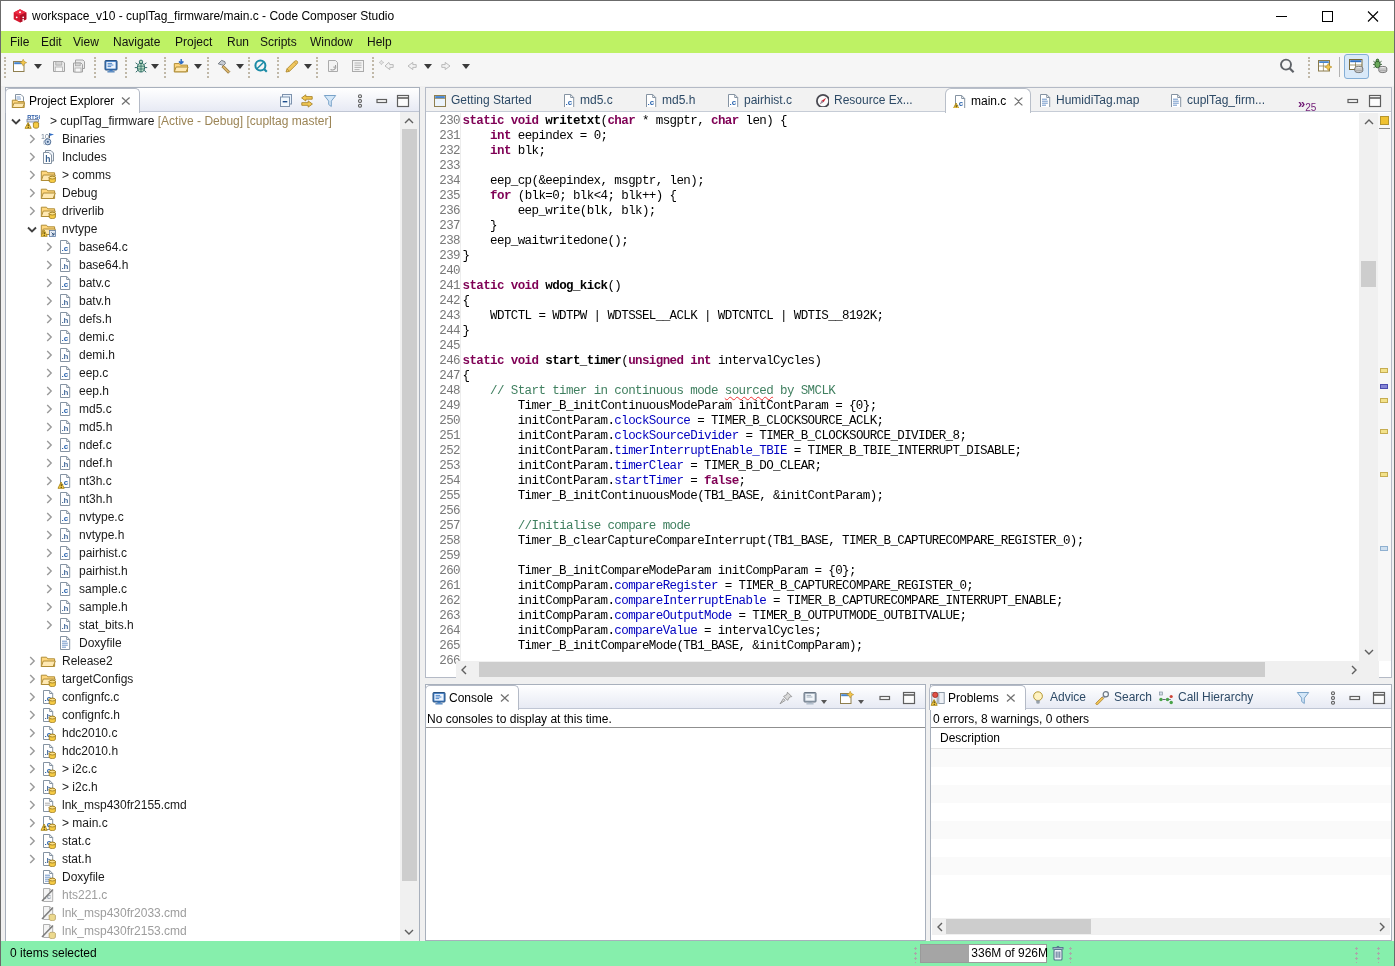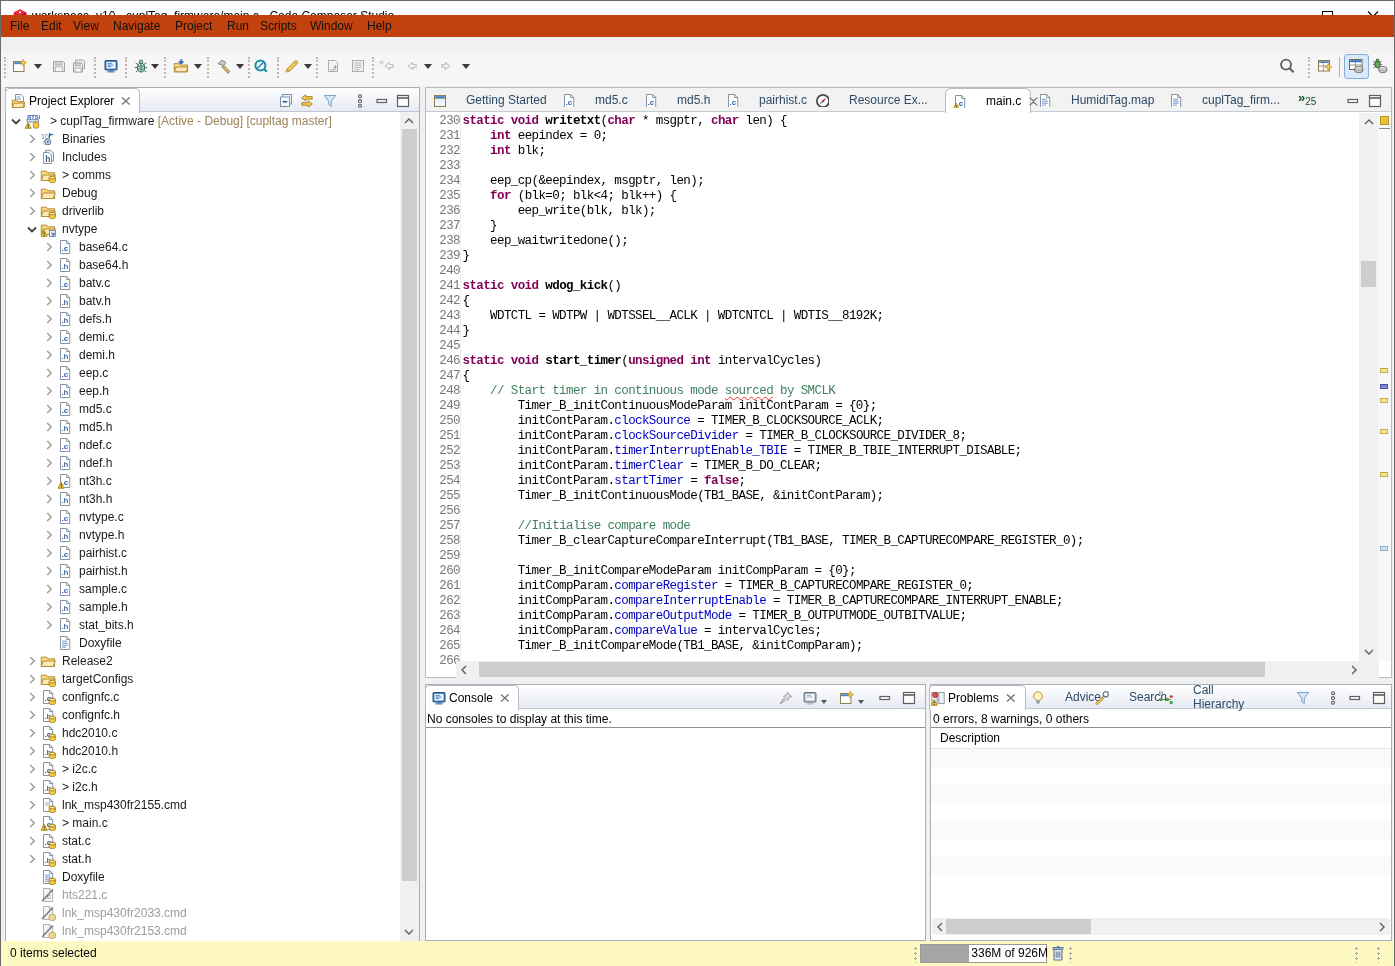--- a/index.html
+++ b/index.html
@@ -1,49 +1,49 @@
 <!DOCTYPE html>
 <html><head><meta charset="utf-8"><style>
 *{margin:0;padding:0;box-sizing:border-box}
 html,body{width:1395px;height:966px;overflow:hidden;background:#f0f0f0;
  font-family:"Liberation Sans",sans-serif;-webkit-font-smoothing:antialiased}
 .abs{position:absolute}
 svg{display:block}
 #win{position:absolute;left:0;top:0;width:1395px;height:966px;border:1px solid #6b6b6b;background:#f0f0f0}
 #titlebar{position:absolute;left:0;top:0;width:100%;height:30px;background:#fff}
 #titlebar .ttl{position:absolute;left:31px;top:8px;font-size:12px;color:#000}
-#menubar{position:absolute;left:0;top:14px;width:100%;height:22px;background:#c2410c;font-size:12px;color:#111}
+#menubar{position:absolute;left:0;top:30px;width:100%;height:22px;background:#bef264;font-size:12px;color:#111}
 #menubar span{position:absolute;top:4px}
 #toolbar{position:absolute;left:0;top:52px;width:100%;height:33px;background:#f6f6f6}
 .tbi{position:absolute;top:5px}
 .dd{position:absolute;top:11px;width:0;height:0;border-left:4.5px solid transparent;border-right:4.5px solid transparent;border-top:5px solid #3a3a3a}
 .tsep{position:absolute;top:4px;height:21px;width:0;border-left:2px dotted #c0b8a8}
 .panel{position:absolute;background:#c4b5fd;border:1px solid #a8b0bc}
 .phead{position:absolute;left:0;top:0;right:0;height:24px;background:linear-gradient(#ffffff,#e7eaf4);border-bottom:1px solid #c0c6d4}
 .ptab{position:absolute;top:0;height:25px;background:#fff;border:1px solid #b4bac6;border-bottom:none;border-radius:5px 5px 0 0;display:flex;align-items:center;padding:0 7px 0 5px;font-size:12px;color:#000;z-index:3}
 .ptab .lbl{margin:0 6px 0 2px}
 .hbtn{position:absolute;top:5px}
 .etab{position:absolute;top:0;height:24px;display:flex;align-items:center;font-size:12px;color:#2d4a66}
-.etab .lbl{margin-left:20px}
+.etab .lbl{margin-left:5px}
 .etabsel{background:#fff;border:1px solid #b9bfc9;border-bottom:none;border-radius:6px 6px 0 0;color:#000;z-index:3;height:25px}
 .trow{position:absolute;left:0;height:18px;display:flex;align-items:center;font-size:12px;color:#1a1a1a;white-space:pre}
 .trow .chev{width:16px;height:16px;flex:0 0 16px;position:relative}
 .trow .ic{width:16px;height:16px;flex:0 0 16px;position:relative;margin-right:6px}
 .trow.root .ic{margin-right:10px}
 .gray{color:#9d9d9d}
 .dec{color:#9b8455}
 pre{font-family:"Liberation Mono",monospace;font-size:12.5px;letter-spacing:-0.6px;line-height:15px}
 .kw{color:#7f0055;font-weight:bold}
 .fn{font-weight:bold}
 .cm{color:#3f7f5f}
 .fl{color:#0000c0}
 .sq{text-decoration:underline;text-decoration-style:wavy;text-decoration-color:#e33;text-decoration-thickness:1px;text-underline-offset:2px}
 .sb{position:absolute;background:#f0f0f0}
 .sbthumb{position:absolute;background:#cdcdcd}
-#statusbar{position:absolute;left:0;top:940px;width:100%;height:26px;background:#fef9c3;font-size:12px;color:#000}
+#statusbar{position:absolute;left:0;top:940px;width:100%;height:26px;background:#86efac;font-size:12px;color:#000}
 .grip{position:absolute;width:5px;height:18px;top:4px;background-image:radial-gradient(circle,#a9a9a9 1px,transparent 1.1px);background-size:5px 5px;background-position:1px 1px}
 </style></head><body>
 <div id="win">
 <div id="titlebar">
 <div class="abs" style="left:11px;top:7px">
         <svg width="16" height="16" viewBox="0 0 16 16">
           <path d="M8 1.2L14.3 4.4v6.8L8 14.6 1.7 11.2V4.4z" fill="#d6182f"></path>
           <path d="M8 1.2L14.3 4.4 8 7.3 1.7 4.4z" fill="#ee2b44"></path>
           <path d="M8 7.3v7.3L14.3 11.2V4.4z" fill="#b10e26"></path>
           <circle cx="8" cy="4.3" r="1" fill="#fff"></circle>
@@ -737,21 +737,21 @@
 <div class="etab" style="left:736px;width:119px;color:#2d4a66">
             <span style="margin-left:6px">
               <svg width="14" height="14" viewBox="0 0 14 14">
                 <path d="M3.5 1.5h6.2l3 3V14.5h-9.2z" fill="#fff" stroke="#8593a2"></path>
                 <path d="M9.7 1.5v3h3" fill="none" stroke="#8593a2"></path>
                 <path d="M5 6.2h5M5 8.2h5.8M5 10.2h5.8M5 12.2h4" stroke="#5d89c2" stroke-width="0.9"></path>
               </svg>
             </span>
             <span class="lbl">cuplTag_firm...</span>
           </div>
-<div class="abs" style="left:872px;top:2px;color:#14532d;font-size:13px;font-weight:bold">»<span style="font-size:10px;font-weight:normal;vertical-align:-3px">25</span></div>
+<div class="abs" style="left:872px;top:8px;color:#701a75;font-size:13px;font-weight:bold">»<span style="font-size:10px;font-weight:normal;vertical-align:-3px">25</span></div>
 <div class="abs" style="left:919px;top:5px">
             <svg width="16" height="16" viewBox="0 0 16 16">
               <rect x="3" y="6.5" width="9.5" height="3" fill="#fcfcfc" stroke="#5f5f5f" stroke-width="1.2"></rect>
             </svg>
           </div>
 <div class="abs" style="left:941px;top:5px">
             <svg width="16" height="16" viewBox="0 0 16 16">
               <rect x="2.5" y="2.5" width="11" height="11" fill="#fcfcfc" stroke="#5f5f5f" stroke-width="1.2"></rect>
               <path d="M2.5 5h11" stroke="#5f5f5f" stroke-width="1.6"></path>
             </svg>

